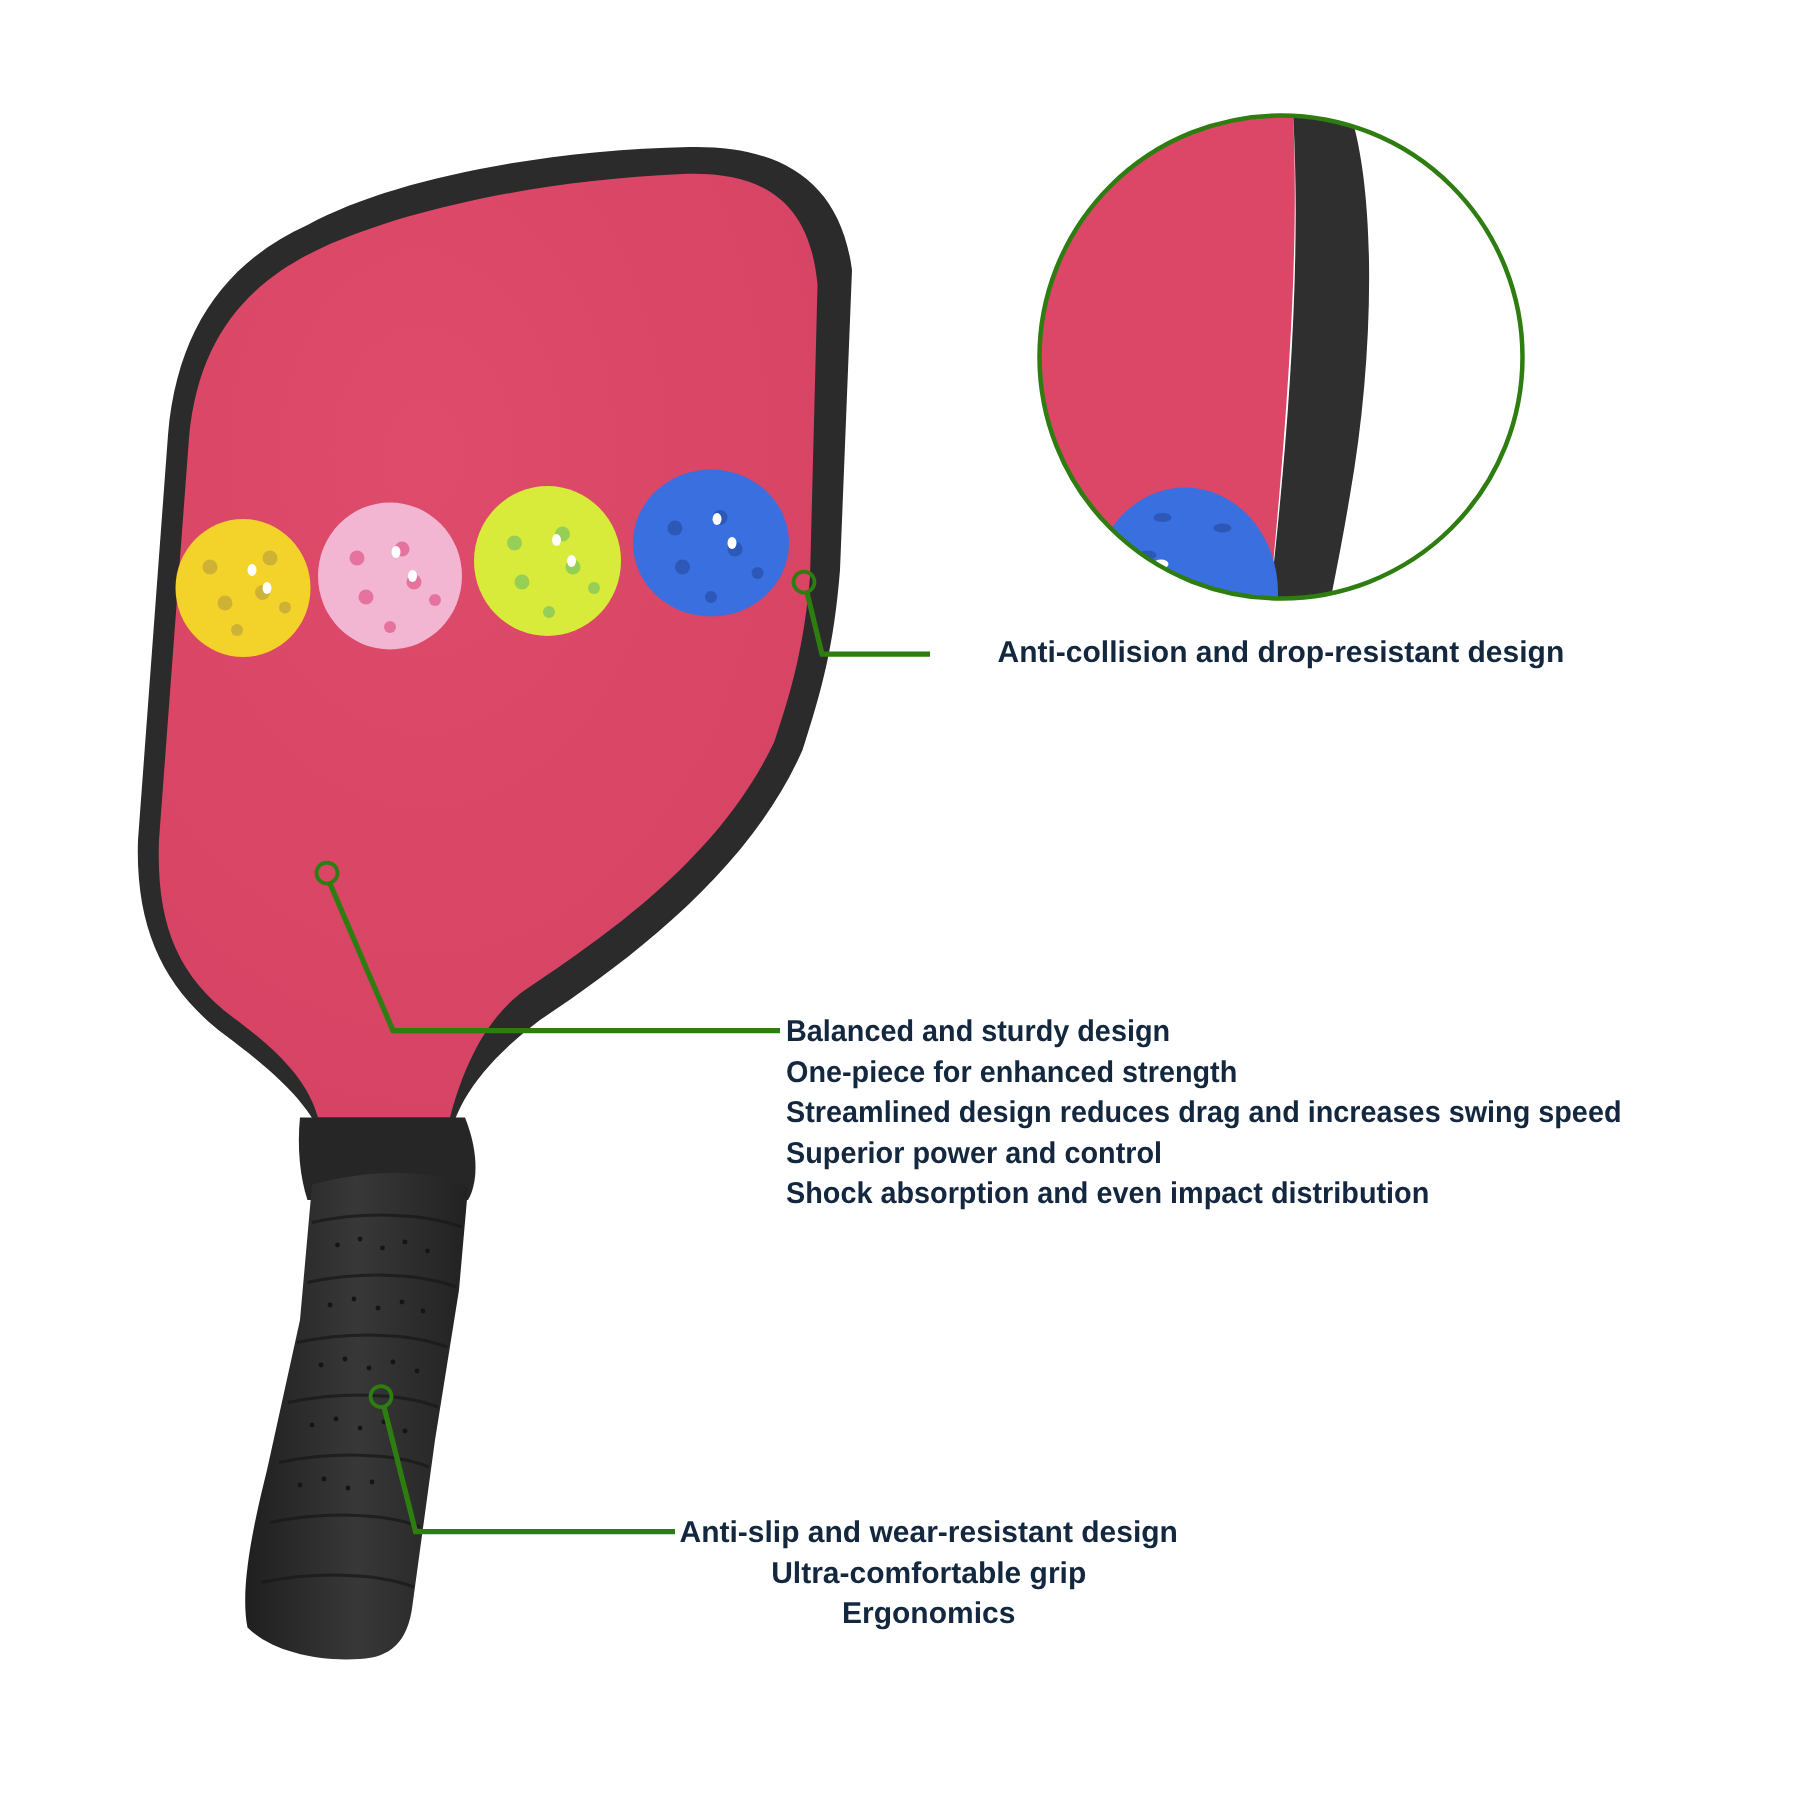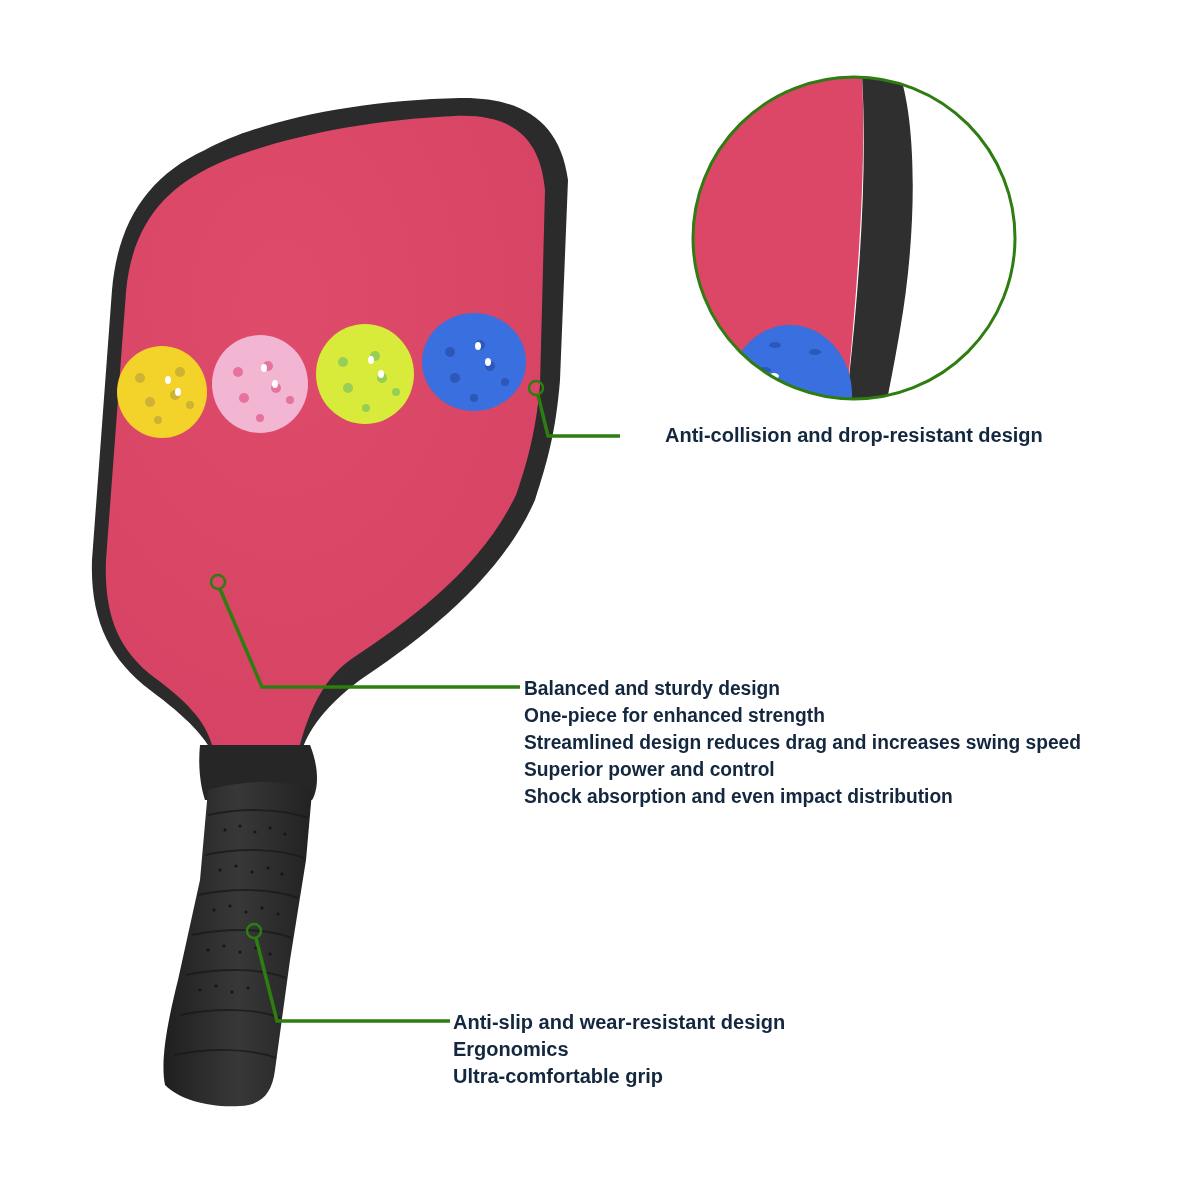--- a/index.html
+++ b/index.html
@@ -2,21 +2,21 @@
 <html><head>
 <meta charset="utf-8">
 <style>
   html, body { margin: 0; padding: 0; background: #ffffff; }
   body { width: 1200px; height: 1200px; position: relative; overflow: hidden; font-family: "Liberation Sans", sans-serif; }
   #art { position: absolute; left: 0; top: 0; width: 1200px; height: 1200px; }
   .callout-text { position: absolute; color: #13273f; font-weight: bold; font-size: 20px; line-height: 27px; font-family: "Liberation Sans", sans-serif; white-space: nowrap; }
   .callout-text div { margin: 0; }
   #callout-edge { left: 625px; top: 422px; margin-left: 40px; }
   #callout-body { left: 524px; top: 675px; transform: scaleX(0.96); transform-origin: left top; }
-  #callout-grip { left: 453px; top: 1009px; }
+  #callout-grip { left: 453px; top: 1009px; text-align: center; }
 </style>
 </head>
 <body>
 
 <svg id="art" viewBox="0 0 1200 1200">
   <defs>
     <clipPath id="zoomClip">
         <circle cx="854" cy="238" r="161"></circle>
       </clipPath>
     <radialGradient id="faceShade" cx="0.4" cy="0.3" r="0.8">
@@ -209,15 +209,15 @@
 <div class="callout-text" id="callout-body">
   <div>Balanced and sturdy design</div>
   <div>One-piece for enhanced strength</div>
   <div>Streamlined design reduces drag and increases swing speed</div>
   <div>Superior power and control</div>
   <div>Shock absorption and even impact distribution</div>
 </div>
 
 <div class="callout-text" id="callout-grip">
   <div>Anti-slip and wear-resistant design</div>
+  <div>Ultra-comfortable grip</div>
   <div>Ergonomics</div>
-  <div>Ultra-comfortable grip</div>
 </div>
 
 </body></html>

